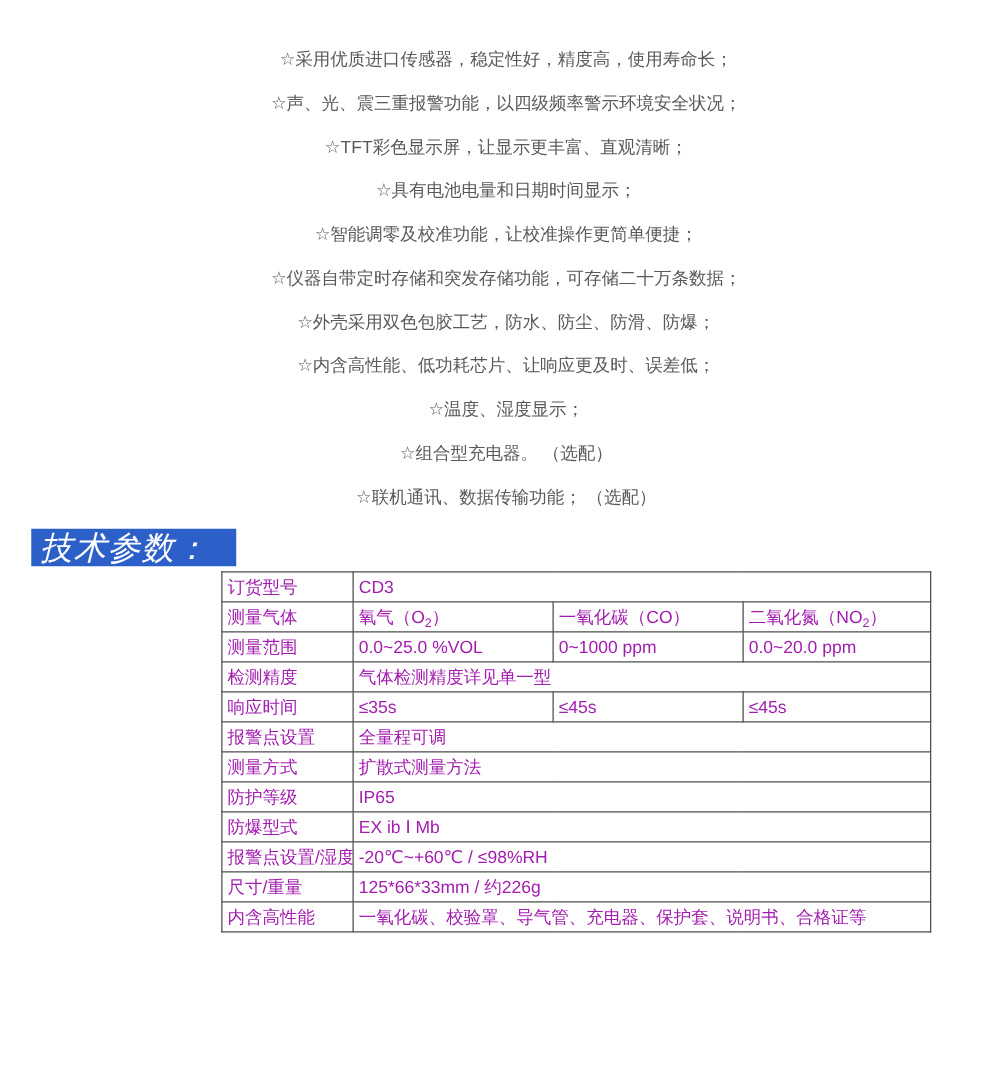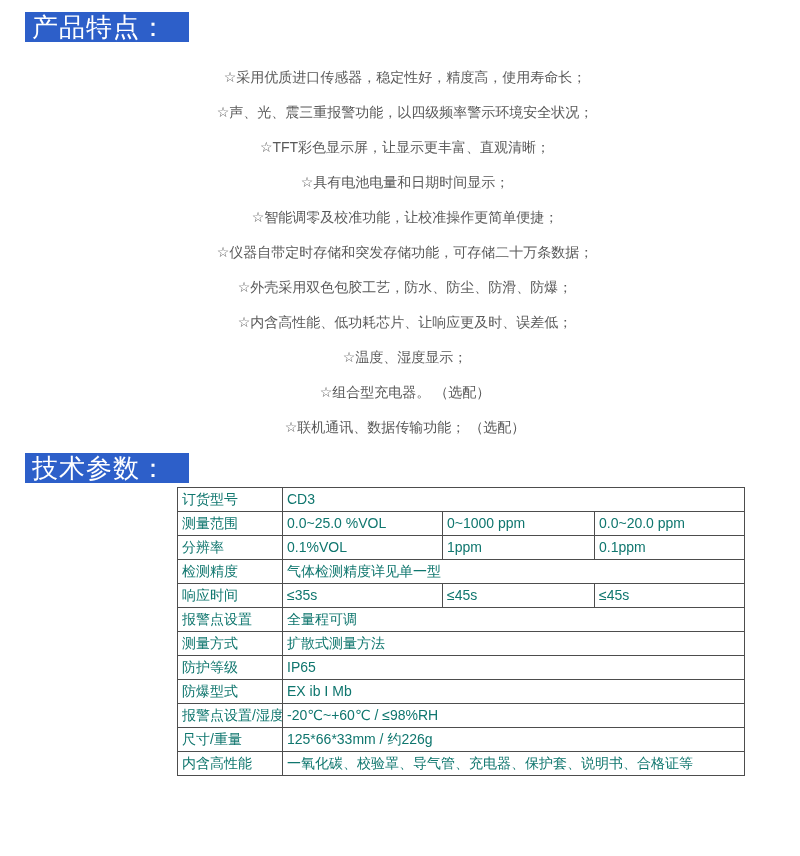--- a/index.html
+++ b/index.html
@@ -42,54 +42,52 @@
     line-height: 19px;
     color: #595959;
     margin: 0 0 16px 0;
     white-space: nowrap;
   }
   li.feature-item .star {
     color: #595959;
   }
   .specs-title-wrap {
     margin-top: 13px;
+    font-style: italic;
   }
   table.specs-table {
     border-collapse: collapse;
     table-layout: fixed;
     width: 567px;
     margin: 4px 0 0 152px;
   }
   table.specs-table td {
     border: 1px solid #4d4d4d;
     font-size: 14px;
     line-height: 19px;
-    color: #0f766e;
+    color: #a21caf;
     padding: 2px 4px;
     white-space: nowrap;
     overflow: hidden;
     vertical-align: middle;
   }
   table.specs-table td sub {
     font-size: 10px;
     line-height: 0;
   }
   col.c-label { width: 105px; }
   col.c-v1 { width: 160px; }
   col.c-v2 { width: 152px; }
   col.c-v3 { width: 150px; }
 </style>
 </head>
 <body>
 
 <div class="page">
 
-  <div class="section-title-wrap">
-    <span class="section-header">产品特点：</span>
-  </div>
 
   <ul class="features">
       <li class="feature-item"><span class="star">☆</span>采用优质进口传感器，稳定性好，精度高，使用寿命长；</li>
       <li class="feature-item"><span class="star">☆</span>声、光、震三重报警功能，以四级频率警示环境安全状况；</li>
       <li class="feature-item"><span class="star">☆</span>TFT彩色显示屏，让显示更丰富、直观清晰；</li>
       <li class="feature-item"><span class="star">☆</span>具有电池电量和日期时间显示；</li>
       <li class="feature-item"><span class="star">☆</span>智能调零及校准功能，让校准操作更简单便捷；</li>
       <li class="feature-item"><span class="star">☆</span>仪器自带定时存储和突发存储功能，可存储二十万条数据；</li>
       <li class="feature-item"><span class="star">☆</span>外壳采用双色包胶工艺，防水、防尘、防滑、防爆；</li>
       <li class="feature-item"><span class="star">☆</span>内含高性能、低功耗芯片、让响应更及时、误差低；</li>
@@ -108,30 +106,30 @@
       <col class="c-v1">
       <col class="c-v2">
       <col class="c-v3">
     </colgroup>
     <tbody>
         <tr>
           <td>订货型号</td>
           <td colspan="3">CD3</td>
         </tr>
         <tr>
+          <td>测量气体</td>
+          <td>氧气（O<sub>2</sub>）</td>
+          <td>一氧化碳（CO）</td>
+          <td>二氧化氮（NO<sub>2</sub>）</td>
+        </tr>
+        <tr>
           <td>测量范围</td>
           <td>0.0~25.0 %VOL</td>
           <td>0~1000 ppm</td>
           <td>0.0~20.0 ppm</td>
-        </tr>
-        <tr>
-          <td>分辨率</td>
-          <td>0.1%VOL</td>
-          <td>1ppm</td>
-          <td>0.1ppm</td>
         </tr>
         <tr>
           <td>检测精度</td>
           <td colspan="3">气体检测精度详见单一型</td>
         </tr>
         <tr>
           <td>响应时间</td>
           <td>≤35s</td>
           <td>≤45s</td>
           <td>≤45s</td>

